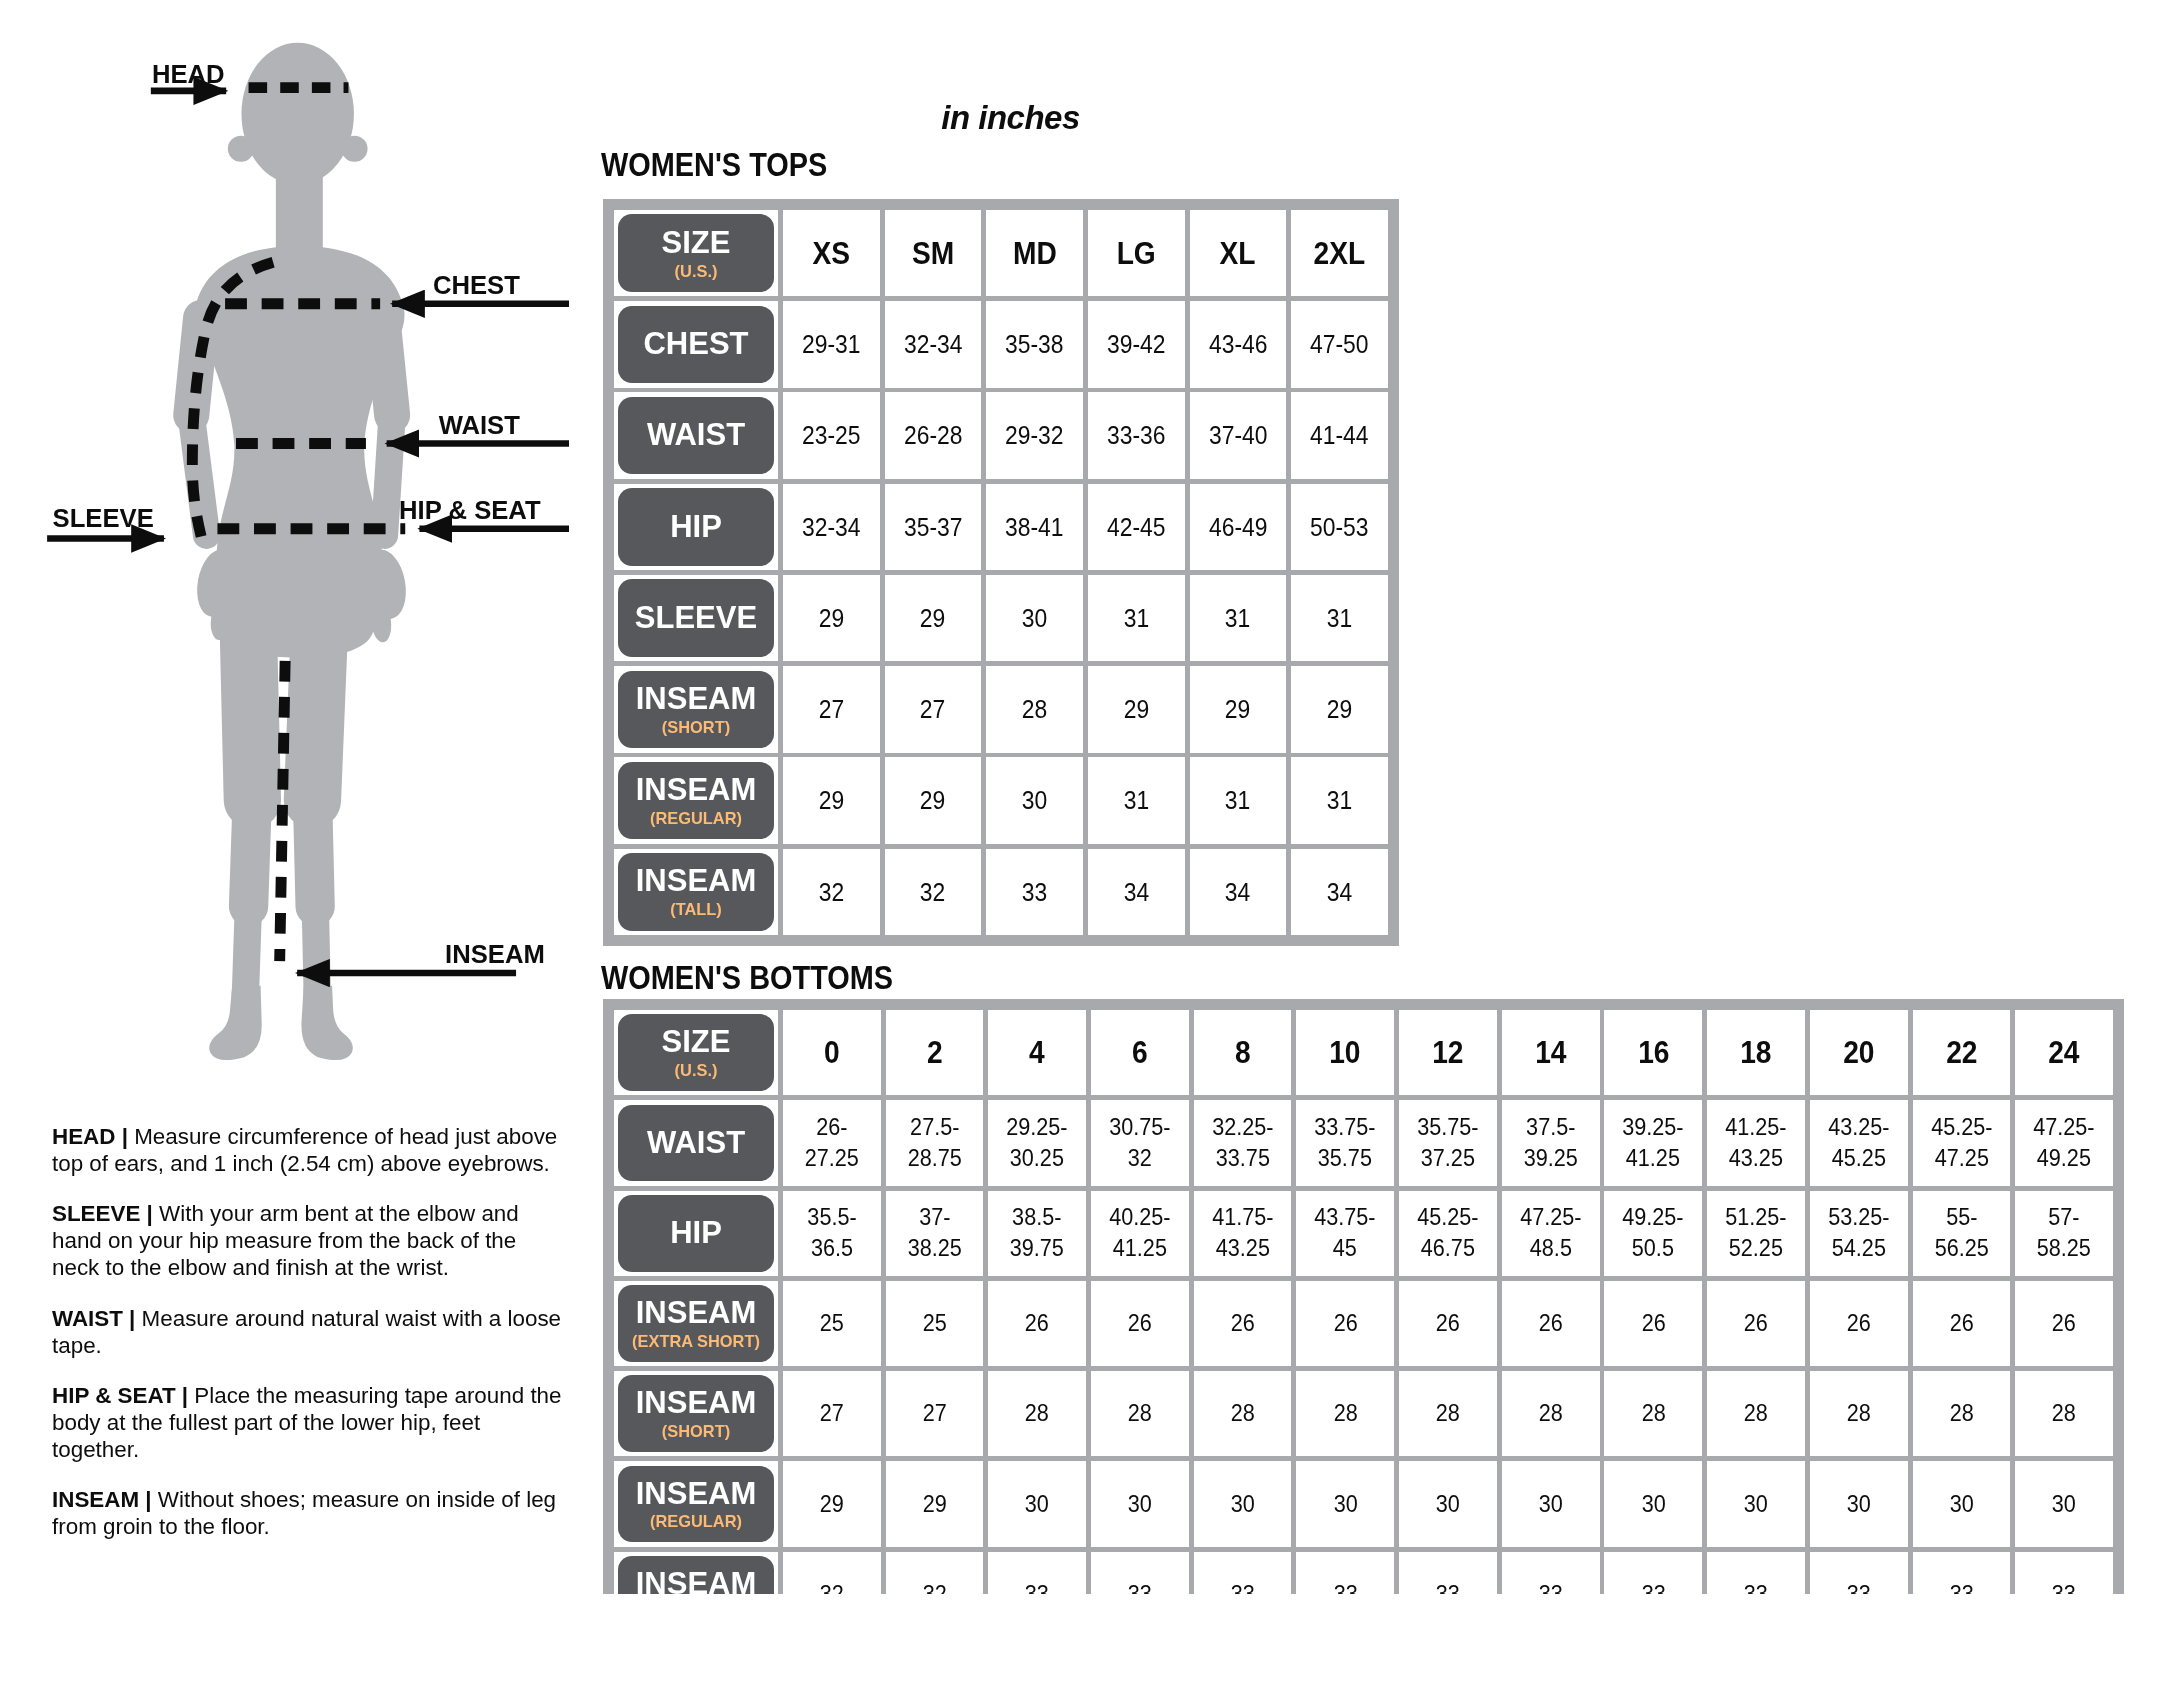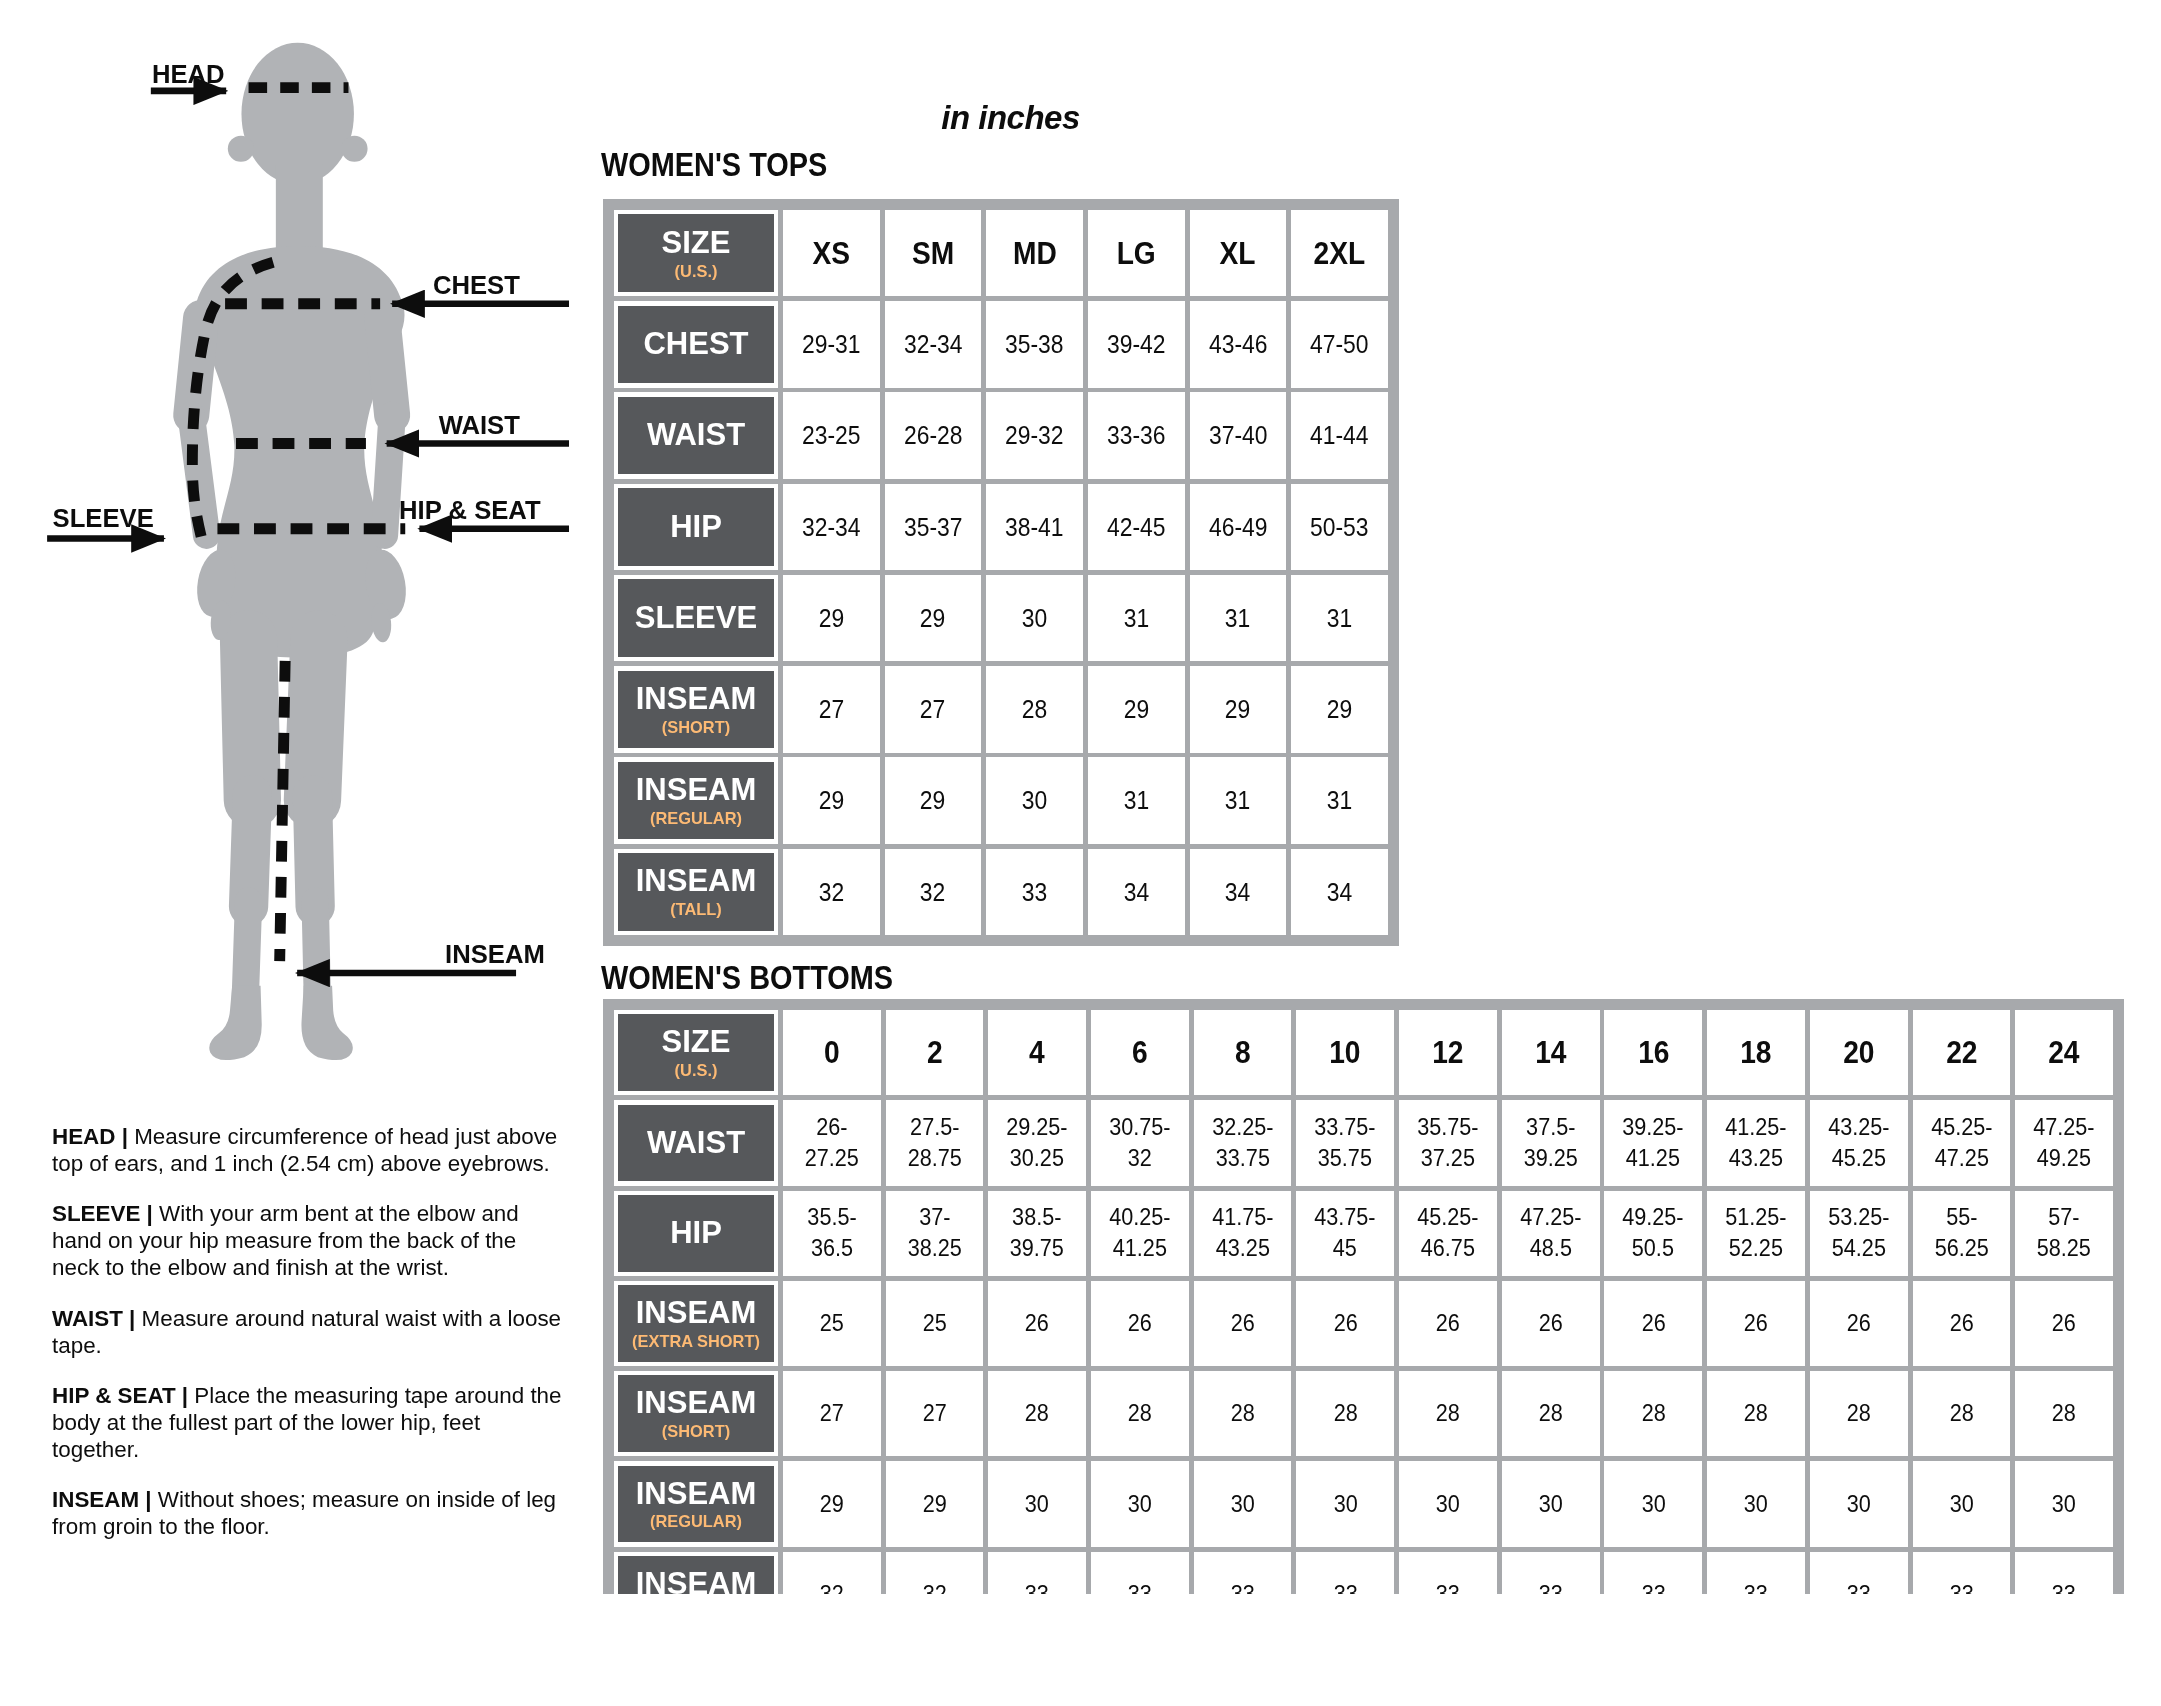--- a/index.html
+++ b/index.html
@@ -23,21 +23,21 @@
   #tops-table{left:603px;top:199px;width:796px;height:747px;grid-template-rows:repeat(8,1fr);}
   #bottoms-table{left:603px;top:999px;width:1521px;height:649px;grid-template-rows:repeat(7,1fr);}
   .cell{background:#ffffff;display:flex;align-items:center;justify-content:center;}
   .cell.head{font-weight:800;font-size:32px;}
   .cell.val{font-size:26px;font-weight:500;}
   #bottoms-table .cell.val{font-size:24.6px;}
   .cell.val span{white-space:pre-line;text-align:center;line-height:1.25;}
   .sqc{display:inline-block;transform:scaleX(.88);}
   .labelcell{background:#ffffff;padding:4.4px;box-sizing:border-box;}
   .darkblock{background:#56585b;width:100%;height:100%;display:flex;flex-direction:column;
-             align-items:center;justify-content:center;}
+             align-items:center;justify-content:center;border-radius:14px;}
   .lmain{color:#ffffff;font-weight:800;font-size:31px;line-height:1.05;}
   .lsub{color:#fdba74;font-weight:800;font-size:16.4px;line-height:1.1;margin-top:2.2px;}
 
   
   #notes{position:absolute;left:52px;top:1123px;width:513px;}
   .note{margin:0 0 23px 0;font-size:22.4px;line-height:1.21;font-weight:500;}
   .note .term{font-weight:800;}
 
   
   #figure-wrap{position:absolute;left:0;top:33px;width:579px;height:1070px;}

